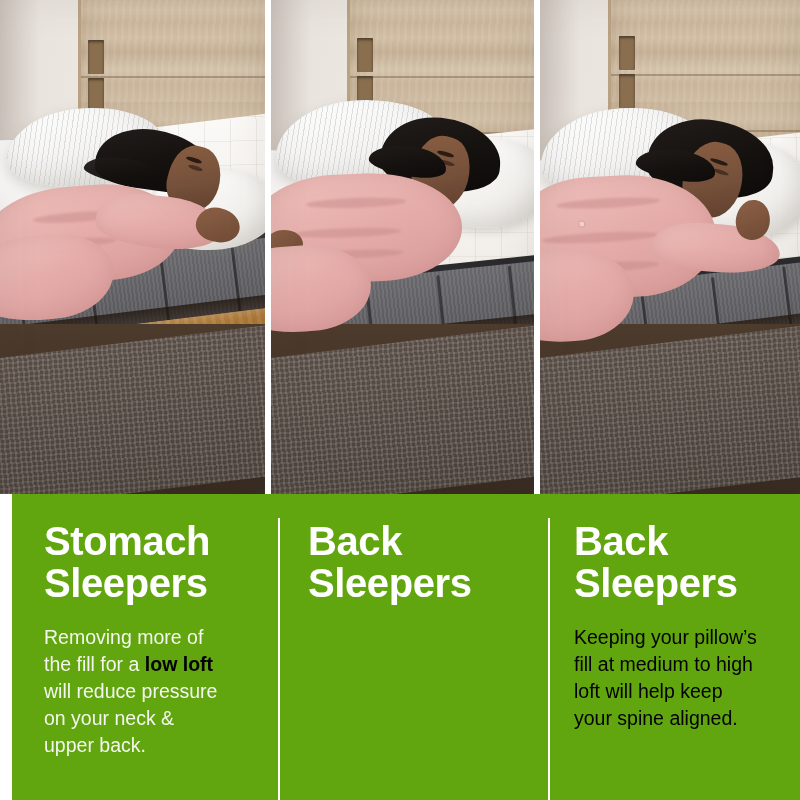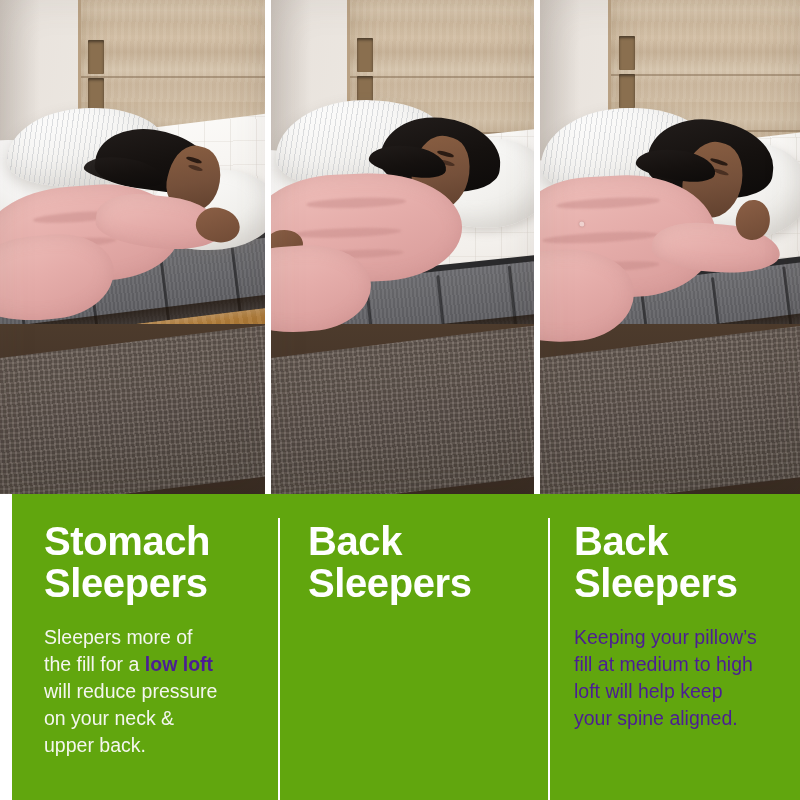--- a/index.html
+++ b/index.html
@@ -252,21 +252,21 @@
   }
   .body {
     margin: 20px 0 0 0;
     color: #f4f6ef;
     font-family: "Liberation Sans", sans-serif;
     font-weight: normal;
     font-size: 19.5px;
     line-height: 27px;
     white-space: pre-line;
   }
-  .body b { font-weight: bold; color: #4c1d95; }
+  .body b { font-weight: bold; color: #000000; }
 </style>
 </head>
 <body>
 
 <div id="infographic">
 
   <div class="photo-strip">
 
     <div class="photo-cell c1">
       <div class="scene">
@@ -443,36 +443,36 @@
       </div>
     </div>
   </div>
 
   <div class="green-panel" style="background: rgb(97, 166, 14);">
     <div class="cols">
 
       <div class="col k1">
         <h2 class="heading" style="color: rgb(255, 255, 255);">Stomach
 Sleepers</h2>
-        <p class="body" style="color: rgb(244, 246, 239);"><span>Sleepers more of
+        <p class="body" style="color: rgb(244, 246, 239);"><span>Removing more of
 the fill for a </span><b>low loft</b><span>
 will reduce pressure
 on your neck &amp;
 upper back.</span></p>
       </div>
 
       <div class="col k2">
         <h2 class="heading" style="color: rgb(255, 255, 255);">Back
 Sleepers</h2>
       </div>
 
       <div class="col k3">
         <h2 class="heading" style="color: rgb(255, 255, 255);">Back
 Sleepers</h2>
-        <p class="body" style="color: #4c1d95;"><span>Keeping your pillow’s
+        <p class="body" style="color: #000000;"><span>Keeping your pillow’s
 fill at medium to high
 loft will help keep
 your spine aligned.</span><b></b><span></span></p>
       </div>
     </div>
 
     <div class="vrule r1" style="background: rgb(255, 255, 255);"></div>
     <div class="vrule r2" style="background: rgb(255, 255, 255);"></div>
   </div>
 

